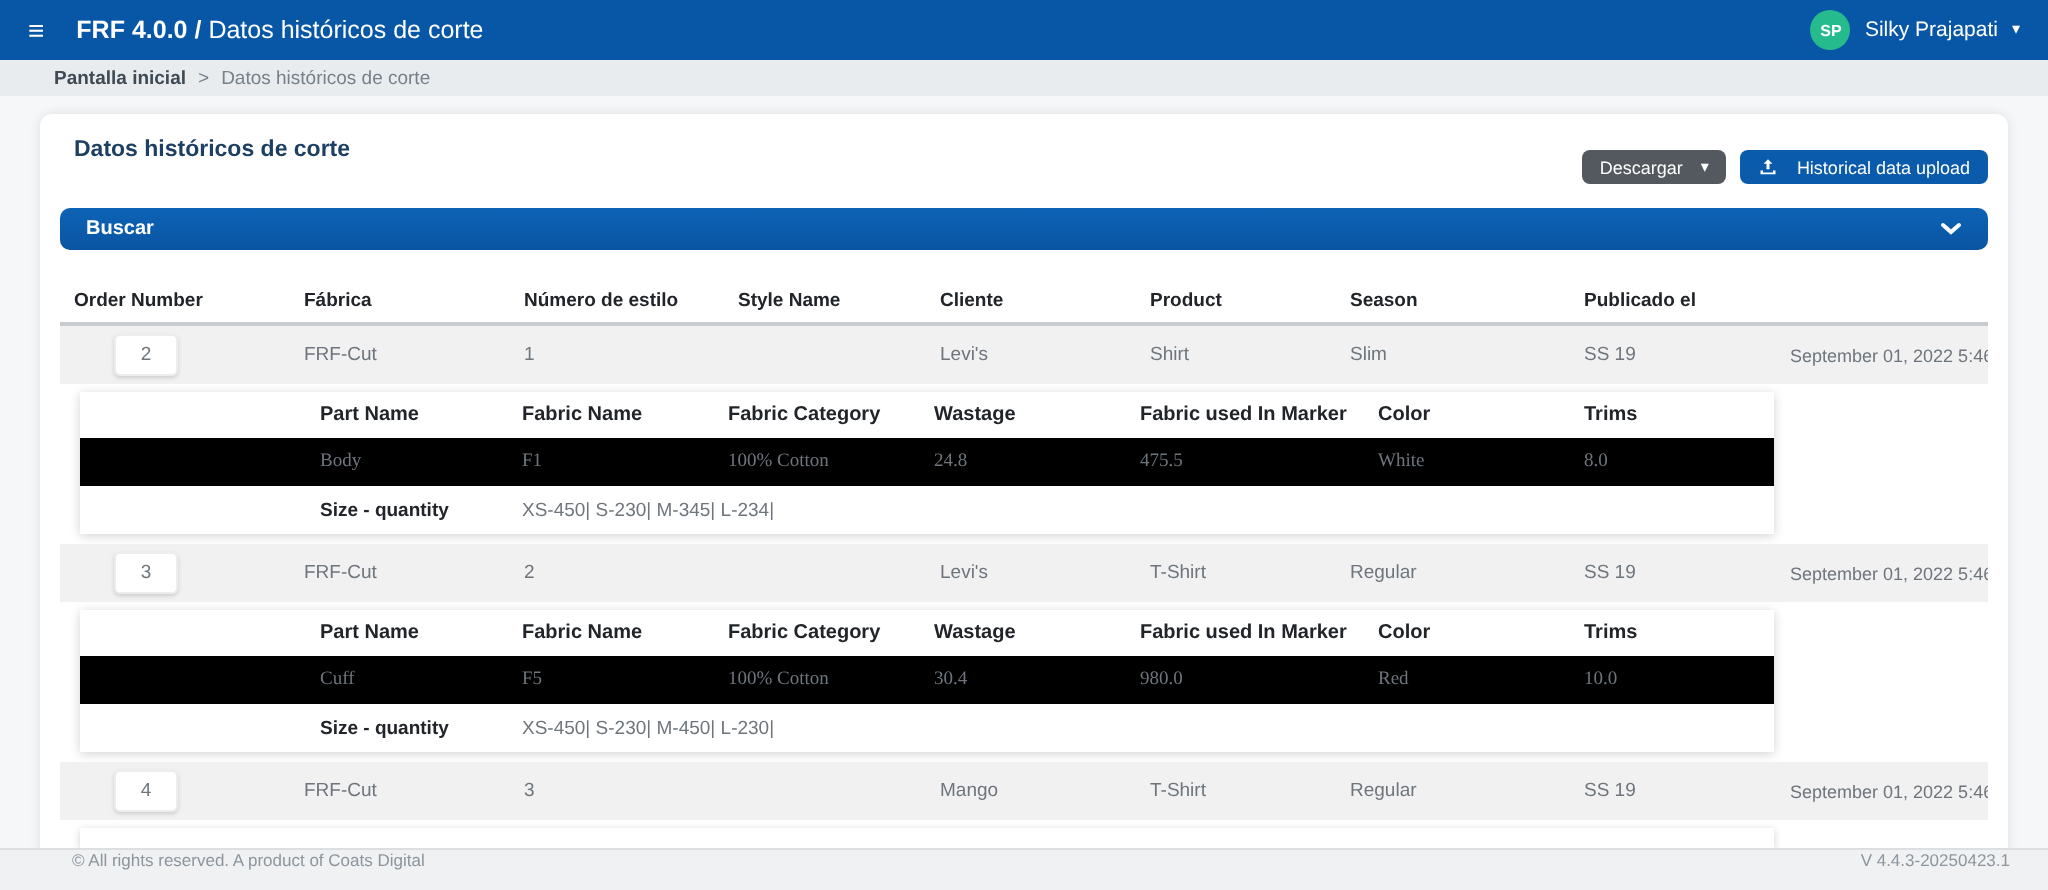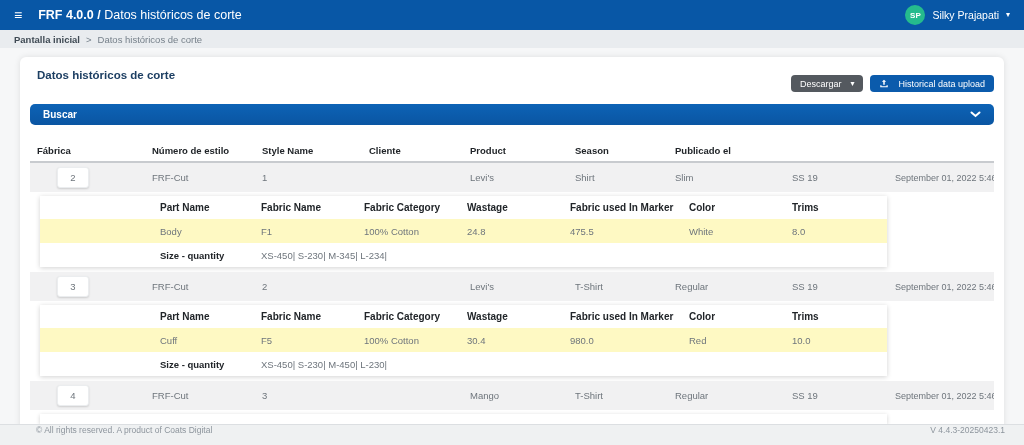--- a/index.html
+++ b/index.html
@@ -25,21 +25,21 @@
     width:20px; height:20px; border-radius:50%; background:#25bb8d;
     display:flex; align-items:center; justify-content:center;
     font-size:8px; font-weight:bold; color:#fff;
   }
   .username { font-size:10.5px; }
   .caret { font-size:8px; line-height:1; }
 
   
   .breadcrumb {
     height:18px; background:#e9ecef; display:flex; align-items:center;
-    padding:0 14px; font-size:9.5px; gap:6px; color:#76808a;
+    padding:0 27px; font-size:9.5px; gap:6px; color:#76808a;
   }
   .breadcrumb .bc-home { color:#3f4a54; font-weight:bold; cursor:pointer; }
 
   
   .card {
     position:absolute; left:20px; top:57px; width:984px; height:388px;
     background:#fff; border-radius:6px;
     box-shadow:0 0 6px rgba(0,0,0,0.10);
     padding:12px 10px 0 10px;
   }
@@ -70,21 +70,21 @@
   .mrow .cell.date { font-size:9px; }
   .order-box {
     width:32px; height:21px; background:#fff; border:1px solid #ebedef; border-radius:3px;
     box-shadow:0 1px 2px rgba(0,0,0,0.15); display:flex; align-items:center; justify-content:center;
     margin-left:27px; cursor:pointer; color:#6e757c;
   }
 
   .subtable { margin:4px 0 5px 10px; width:847px; background:#fff;
               box-shadow:0 1px 5px rgba(0,0,0,0.18); }
   .sub-head { height:23px; font-size:10px; font-weight:bold; color:#212529; background:#fff; }
-  .sub-row  { height:24px; background:#fef9c3; font-size:9.5px; color:#6e757c; }
+  .sub-row  { height:24px; background:#000000; font-size:9.5px; color:#6e757c;font-family:Liberation Serif, serif; }
   .size-row { height:24px; background:#fff; font-size:9.5px; color:#6e757c; }
   .size-row .size-label { font-weight:bold; color:#212529; grid-column:2; }
   .size-row .size-value { grid-column:3 / -1;text-align:center; }
   .partial-strip { margin:4px 0 0 10px; width:847px; height:10px; background:#fff;
                    box-shadow:0 1px 4px rgba(0,0,0,0.18); }
 
   
   .footer {
     position:absolute; left:0; bottom:0; width:1024px; height:21px;
     background:#eff1f2; border-top:1px solid #dcdfe2; z-index:5;
@@ -141,20 +141,21 @@
   </div>
 
   <div class="search-bar">
     <span class="label">Buscar</span>
     <svg width="11" height="7" viewBox="0 0 11 7">
       <path d="M1.5 1.5 L5.5 5 L9.5 1.5" stroke="#fff" stroke-width="2" fill="none" stroke-linecap="round"></path>
     </svg>
   </div>
 
   <div class="maingrid thead">
+    <div class="cell">Order Number</div>
     <div class="cell">Fábrica</div>
     <div class="cell">Número de estilo</div>
     <div class="cell">Style Name</div>
     <div class="cell">Cliente</div>
     <div class="cell">Product</div>
     <div class="cell">Season</div>
     <div class="cell">Publicado el</div>
   </div>
 
   <div class="maingrid mrow">

